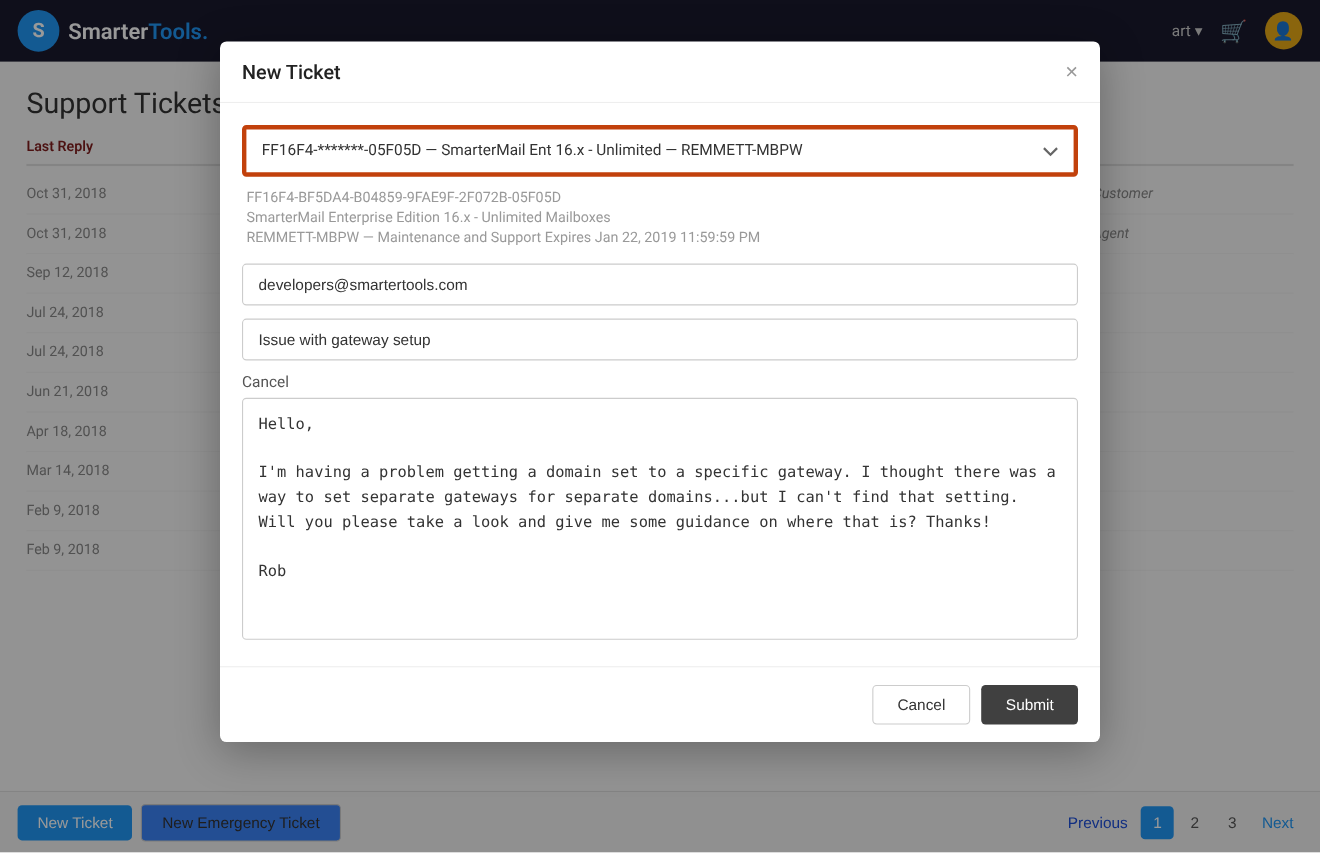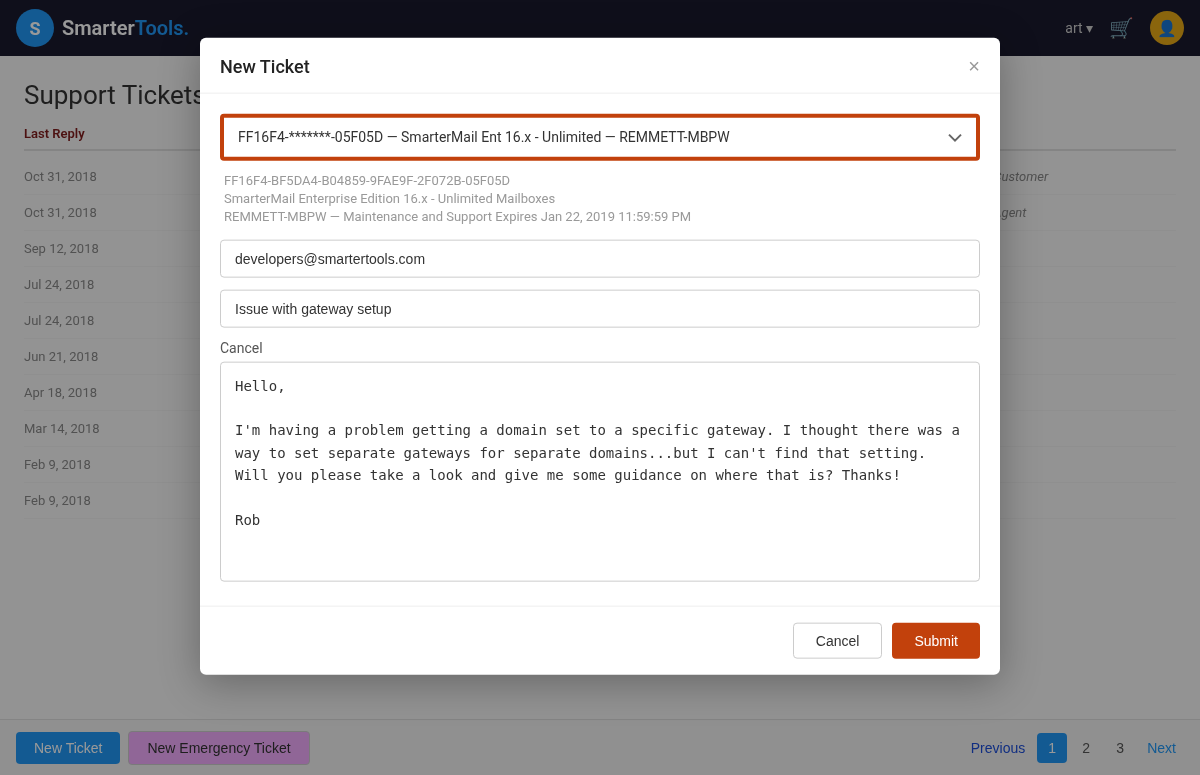--- a/index.html
+++ b/index.html
@@ -140,21 +140,21 @@
       background: #2196F3;
       color: white;
       border: none;
       padding: 8px 18px;
       border-radius: 4px;
       font-size: 14px;
       cursor: pointer;
       font-weight: 500;
     }
     .btn-new-emergency {
-      background: #f0abfc;
+      background: #3b82f6;
       color: #333;
       border: 1px solid #ccc;
       padding: 8px 18px;
       border-radius: 4px;
       font-size: 14px;
       cursor: pointer;
     }
     .pagination {
       display: flex;
       align-items: center;
@@ -320,21 +320,21 @@
     .btn-cancel {
       background: white;
       color: #333;
       border: 1px solid #ccc;
       padding: 9px 22px;
       border-radius: 4px;
       font-size: 14px;
       cursor: pointer;
     }
     .btn-submit {
-      background: #c2410c;
+      background: #404040;
       color: white;
       border: none;
       padding: 9px 22px;
       border-radius: 4px;
       font-size: 14px;
       cursor: pointer;
       font-weight: 500;
     }
   </style>
 </head>

